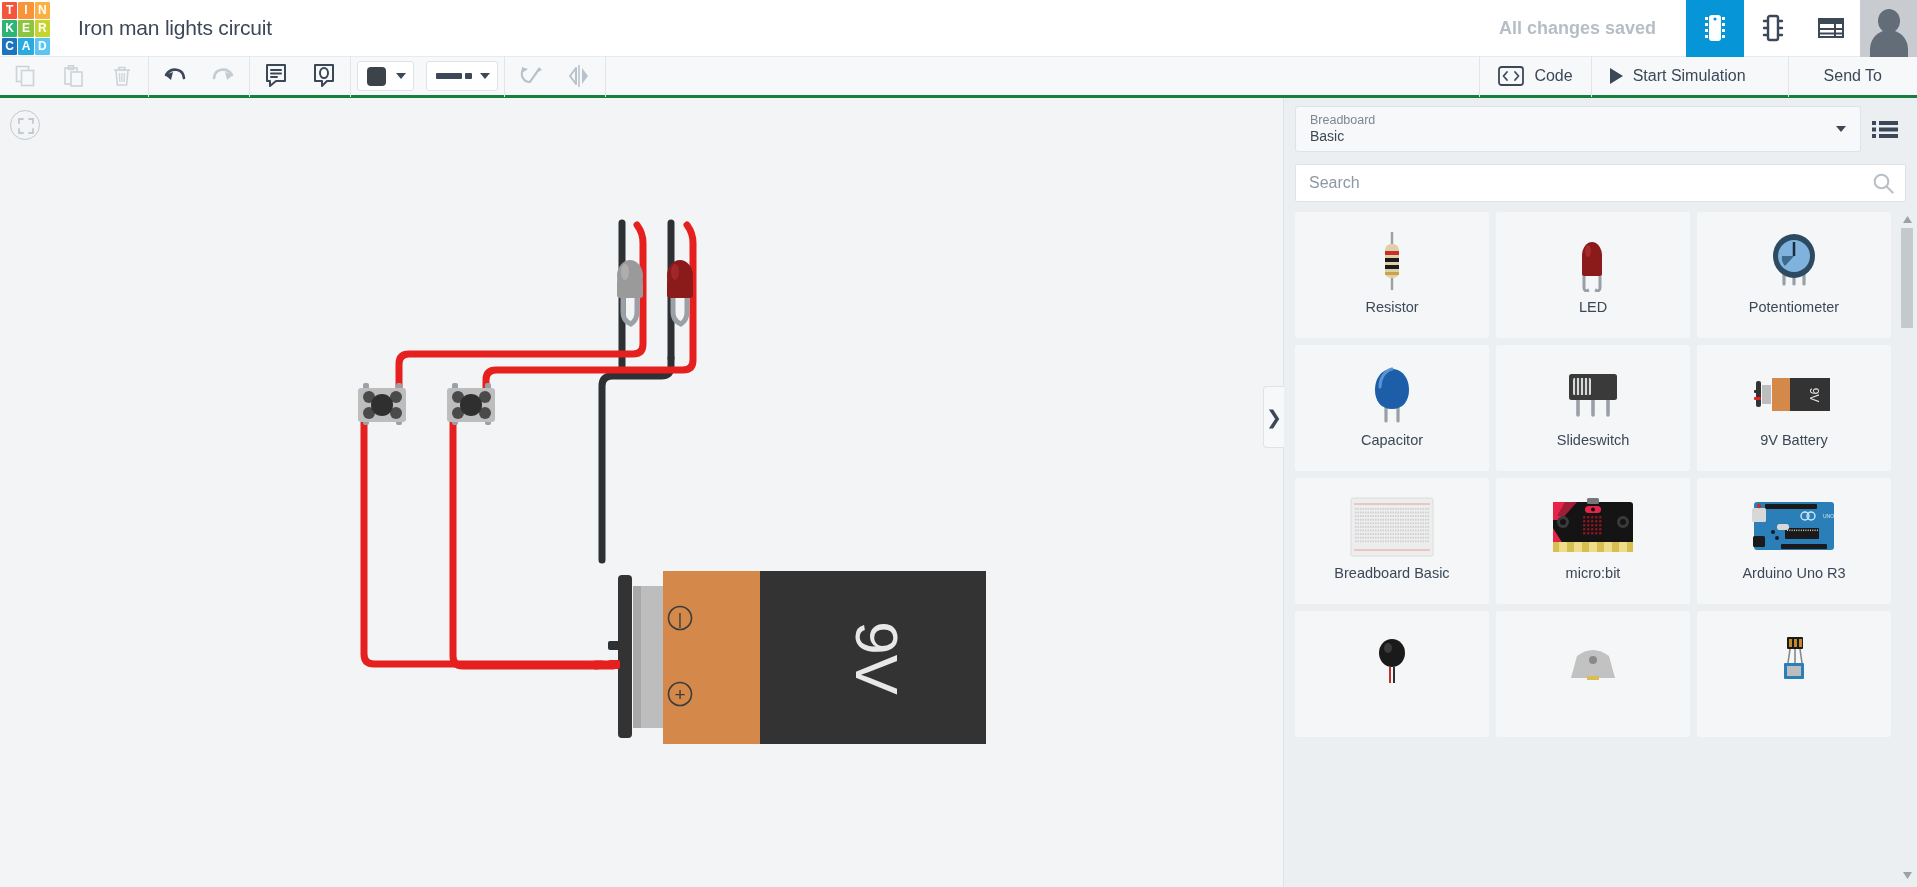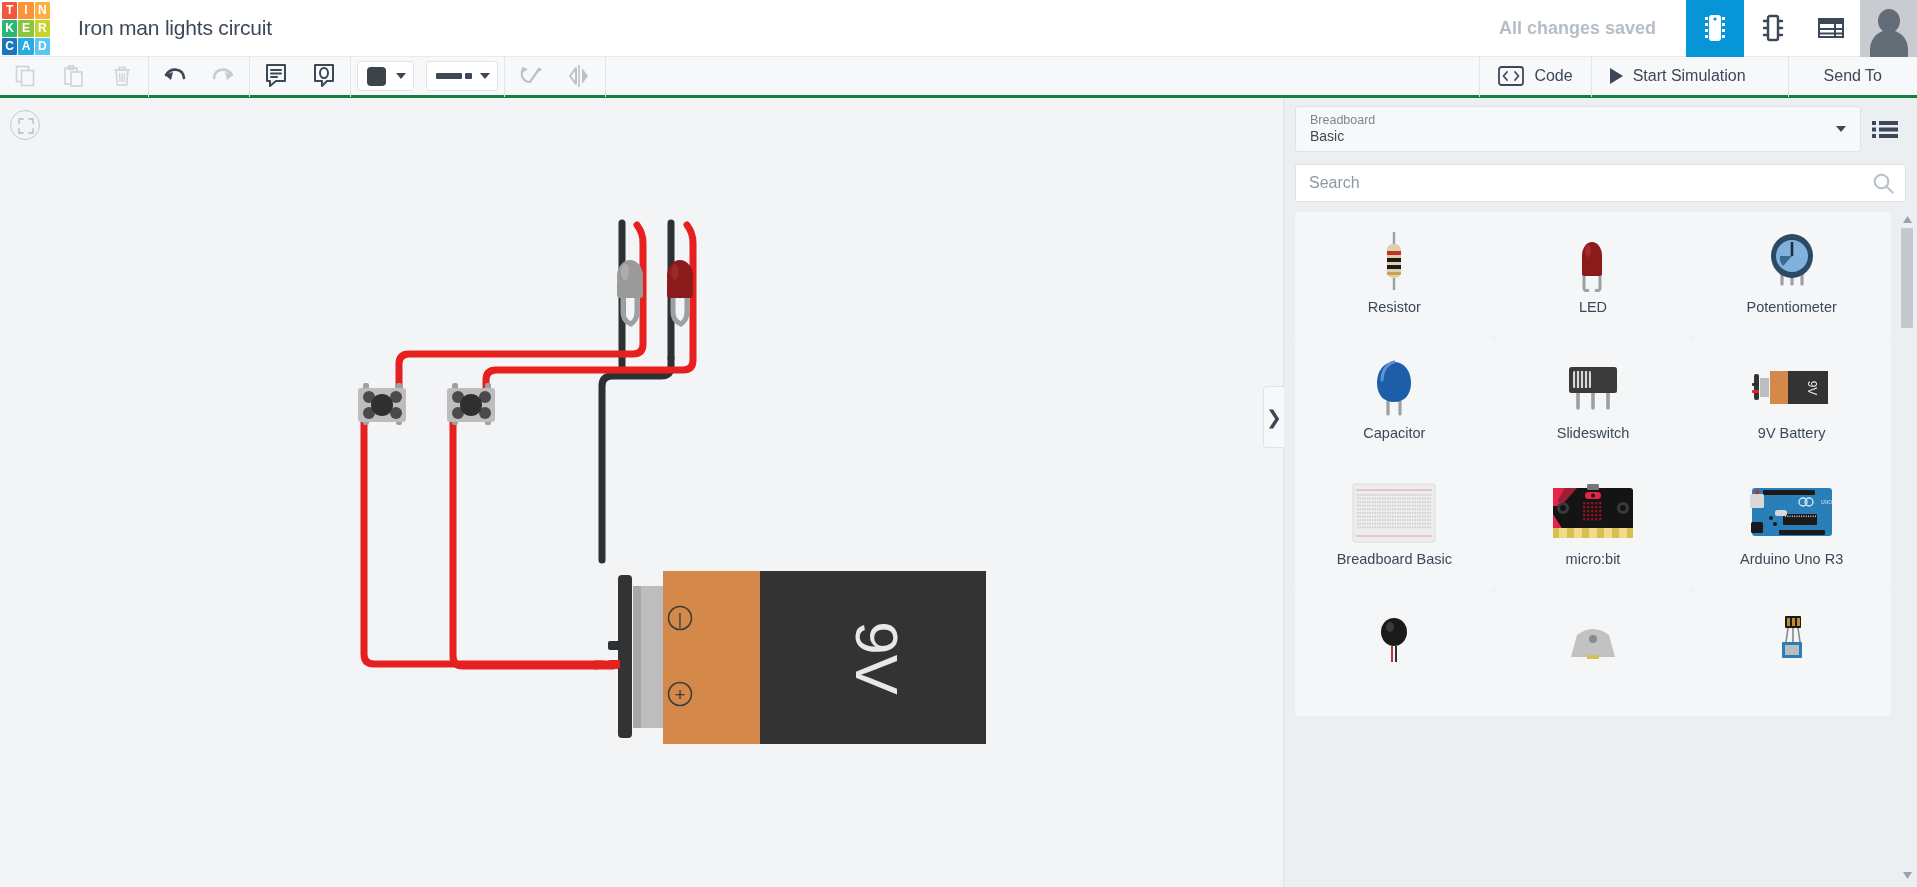--- a/index.html
+++ b/index.html
@@ -135,21 +135,21 @@
     border: none; outline: none; width: 100%; height: 36px; font-size: 16px;
     padding: 0 44px 0 13px; color: #3c4858; background: transparent;
     font-family: "Liberation Sans", sans-serif;
   }
   .search-box input::placeholder { color: #8d98a3; }
   .search-icon { position: absolute; right: 11px; top: 8px; }
   .grid-scroll {
     position: relative; height: 670px; overflow: hidden; padding: 0 26px 0 11px;
   }
   .comp-grid {
-    display: grid; grid-template-columns: repeat(3, 1fr); gap: 0;
+    display: grid; grid-template-columns: repeat(3, 1fr); gap: 7px;
   }
   .comp-card {
     background: #f4f6f7; border-radius: 3px; height: 126px;
     display: flex; flex-direction: column; align-items: center; cursor: pointer;
     padding-top: 14px;
   }
   .comp-thumb {
     height: 70px; width: 100%; display: flex; align-items: center; justify-content: center;
   }
   .comp-name {

